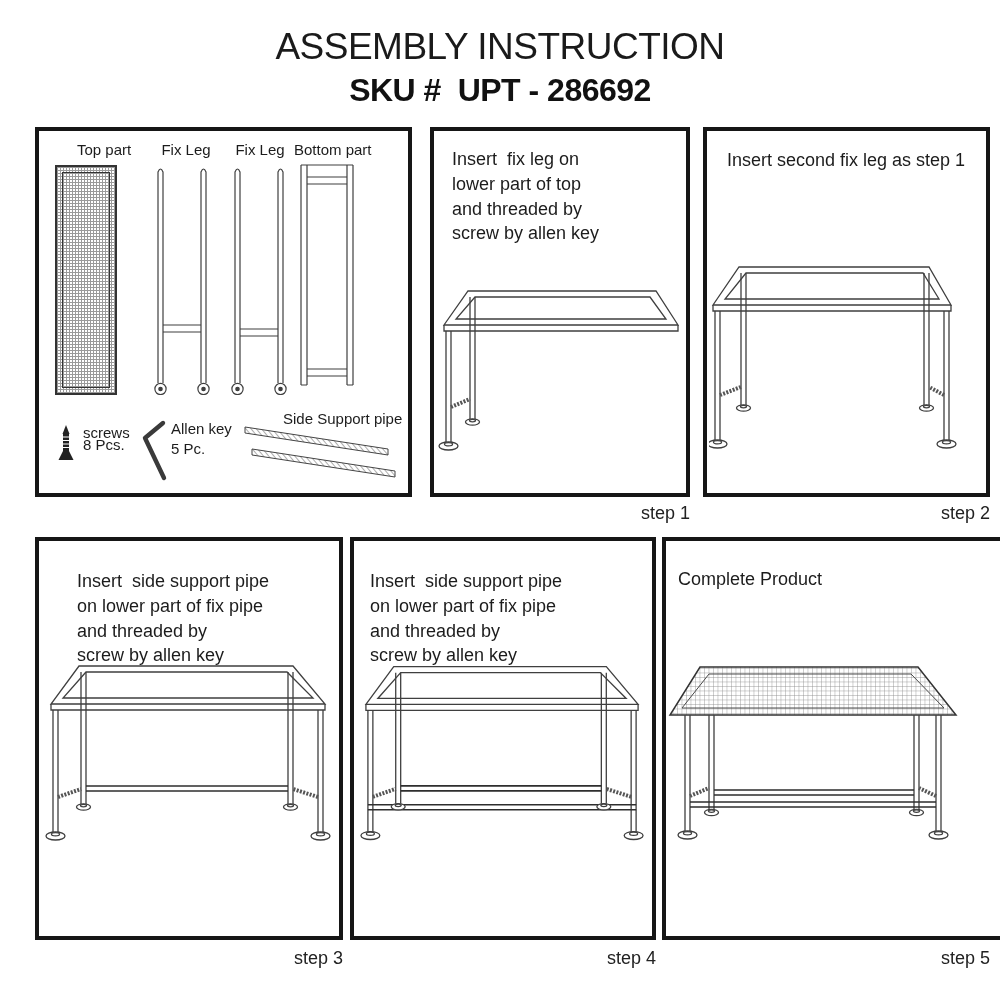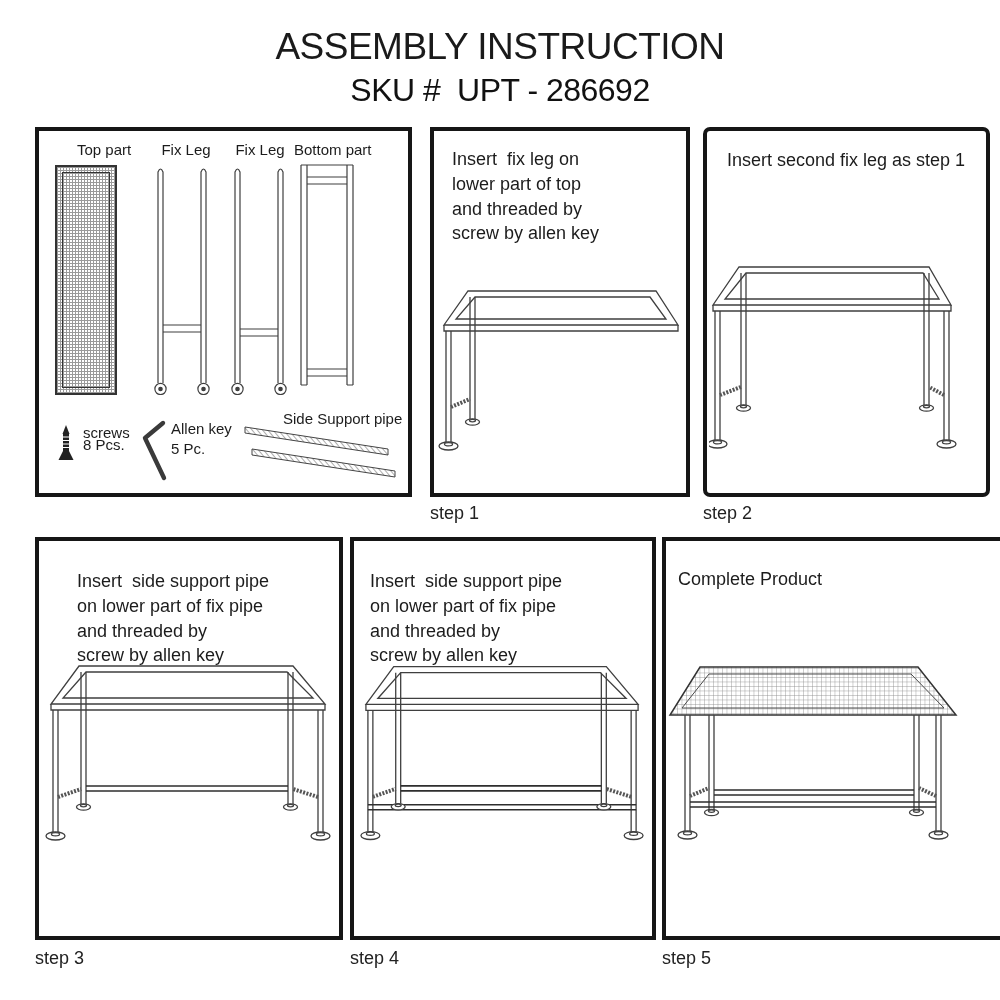--- a/index.html
+++ b/index.html
@@ -6,36 +6,36 @@
   .sheet{
     position:relative;width:1000px;height:1000px;background:#fff;
     font-family:"Liberation Sans",sans-serif;color:#1c1c1c;overflow:hidden;
   }
   .title{
     position:absolute;left:0;top:26px;width:100%;text-align:center;
     font-size:37px;letter-spacing:-0.5px;white-space:pre;color:#1a1a1a;
   }
   .sku{
     position:absolute;left:0;top:72px;width:100%;text-align:center;
-    font-size:32px;font-weight:normal;letter-spacing:-0.5px;white-space:pre;color:#111;
+    font-size:32px;font-weight:bold;letter-spacing:-0.5px;white-space:pre;color:#111;
   }
   .panel{
     position:absolute;border:4px solid #161616;background:#fff;box-sizing:border-box;
   }
   .p-parts{left:35px;top:127px;width:377px;height:370px;}
   .p-step1{left:430px;top:127px;width:260px;height:370px;}
-  .p-step2{left:703px;top:127px;width:287px;height:370px;border-radius:7px;}
+  .p-step2{left:703px;top:127px;width:287px;height:370px;}
   .p-step3{left:35px;top:537px;width:308px;height:403px;}
   .p-step4{left:350px;top:537px;width:306px;height:403px;}
   .p-step5{left:662px;top:537px;width:346px;height:403px;}
   .abs{position:absolute;}
   .part-label{font-size:15px;color:#1c1c1c;white-space:nowrap;}
   .instr{font-size:18px;line-height:1.38;white-space:pre-wrap;color:#1c1c1c;}
   .caption{
-    position:absolute;text-align:left;font-size:18px;color:#222;white-space:pre;
+    position:absolute;text-align:right;font-size:18px;color:#222;white-space:pre;
   }
   .top-part-box{
     position:absolute;left:16px;top:34px;width:62px;height:230px;box-sizing:border-box;
     border:2px solid #333;
     background:
       repeating-linear-gradient(0deg,#9a9a9a 0px,#9a9a9a 1px,transparent 1px,transparent 3px),
       repeating-linear-gradient(90deg,#9a9a9a 0px,#9a9a9a 1px,transparent 1px,transparent 3px),
       #fff;
   }
   .top-part-inner{

